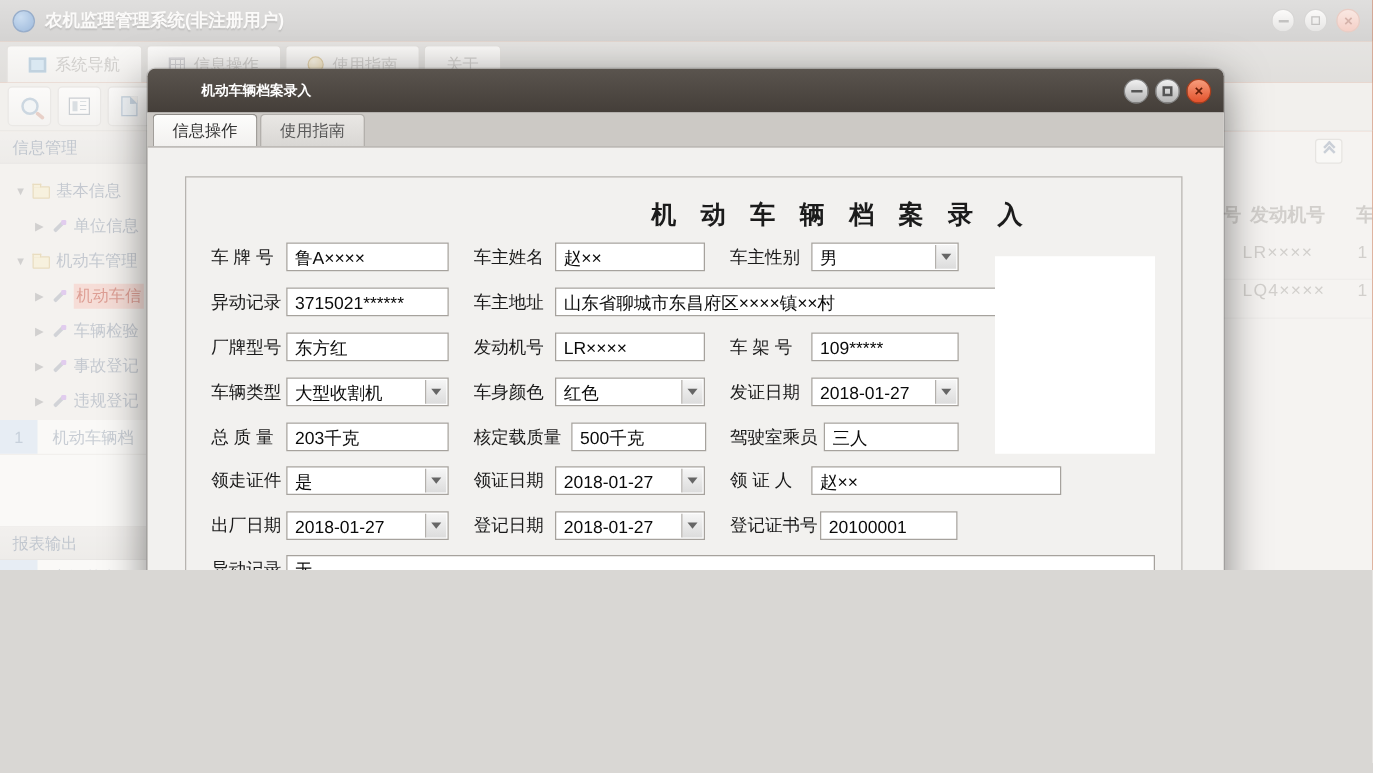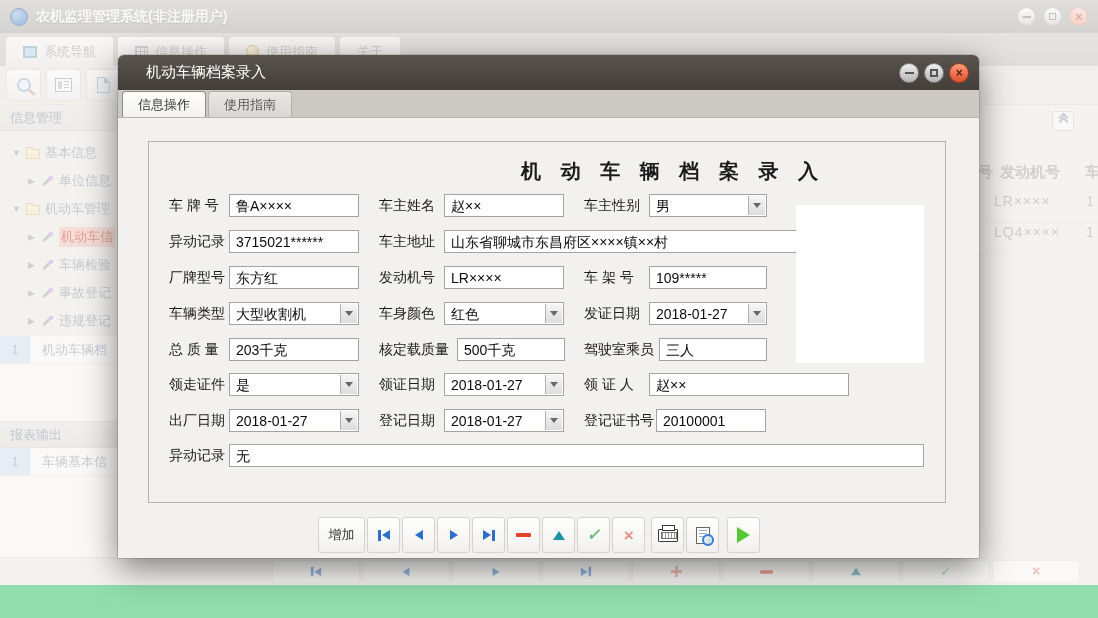--- a/index.html
+++ b/index.html
@@ -1,20 +1,20 @@
 <!DOCTYPE html>
 <html><head>
 <meta charset="utf-8">
 <title>UI Recreation</title>
 <style>
   * { margin:0; padding:0; box-sizing:border-box; }
   html,body { width:1098px; height:618px; }
   body { font-family:"Liberation Sans","DejaVu Sans",sans-serif; background:#d9d7d4; overflow:hidden; }
 
-  .screen { position:relative; width:1098px; height:618px; background:#22c55e; overflow:hidden; }
+  .screen { position:relative; width:1098px; height:456px; background:#c2410c; overflow:hidden; }
 
   
   .main-window { position:absolute; inset:0; }
 
   .titlebar { height:33px; background:linear-gradient(#c6c6c6,#aeaeae); display:flex; align-items:center; padding:0 10px; }
   .app-icon { width:18px; height:18px; border-radius:50%; background:radial-gradient(circle at 35% 30%,#9cc4ee,#3a77c2); border:1px solid #2f5f9e; color:#ffe98a; font-size:11px; font-weight:bold; display:flex; align-items:center; justify-content:center; margin-right:8px; }
   .app-title { color:#ffffff; font-size:14px; font-weight:bold; text-shadow:0 1px 1px rgba(0,0,0,.25); }
   .win-btns { margin-left:auto; display:flex; gap:7px; }
   .wbtn { width:19px; height:19px; border-radius:50%; background:linear-gradient(#ffffff,#d4d4d4); border:1px solid #b5b5b5; display:flex; align-items:center; justify-content:center; }
   .wbtn .g-min { width:8px; height:2px; background:#8a8a8a; }
@@ -75,21 +75,21 @@
   .bg-nav .nbtn > * { transform:scale(.85); }
 
   .statusbar { position:relative; height:33px; background:#f5f4f2; border-top:1px solid #dedcd9; font-size:13px; color:#b5b3b0; }
   .statusbar span { position:absolute; top:9px; white-space:nowrap; }
 
   .fade-overlay { position:absolute; inset:0; background:rgba(247,246,244,.52); z-index:50; pointer-events:none; }
 
   
   .modal { position:absolute; left:118px; top:55px; width:861px; height:503px; z-index:100; border-radius:6px 6px 0 0; box-shadow:0 10px 34px rgba(0,0,0,.5),0 0 0 1px rgba(0,0,0,.12); background:#f2f1ef; }
   .modal-titlebar { height:35px; background:linear-gradient(#5a544e,#443e39); border-radius:6px 6px 0 0; display:flex; align-items:center; padding:0 10px 0 28px; }
-  .modal-title { color:#ffffff; font-size:15px; font-weight:normal; }
+  .modal-title { color:#ffffff; font-size:11px; font-weight:bold;margin-left:15px; }
   .modal-winbtns { margin-left:auto; display:flex; gap:5px; }
   .mwbtn { width:20px; height:20px; border-radius:50%; background:linear-gradient(#f0f0f0,#b4b4b4); border:1px solid #838383; display:flex; align-items:center; justify-content:center; }
   .mwbtn .g-min { width:9px; height:2px; background:#555; }
   .mwbtn .g-max { width:8px; height:8px; border:2px solid #555; }
   .mwbtn.close { background:linear-gradient(#f79d7c,#e2512b); border-color:#a83d1c; }
   .mwbtn .g-x { color:#641d07; font-size:12px; font-weight:bold; line-height:1; }
 
   .modal-tabs { height:28px; background:#ccc9c5; display:flex; align-items:flex-end; padding-left:4px; border-bottom:1px solid #b7b4b0; }
   .dtab { height:26px; display:flex; align-items:center; padding:0 15px; font-size:13px; border-radius:4px 4px 0 0; margin-right:2px; }
   .dtab.active { background:linear-gradient(#fdfdfc,#f2f1ef); border:1px solid #8f8c88; border-bottom:none; color:#333; }

